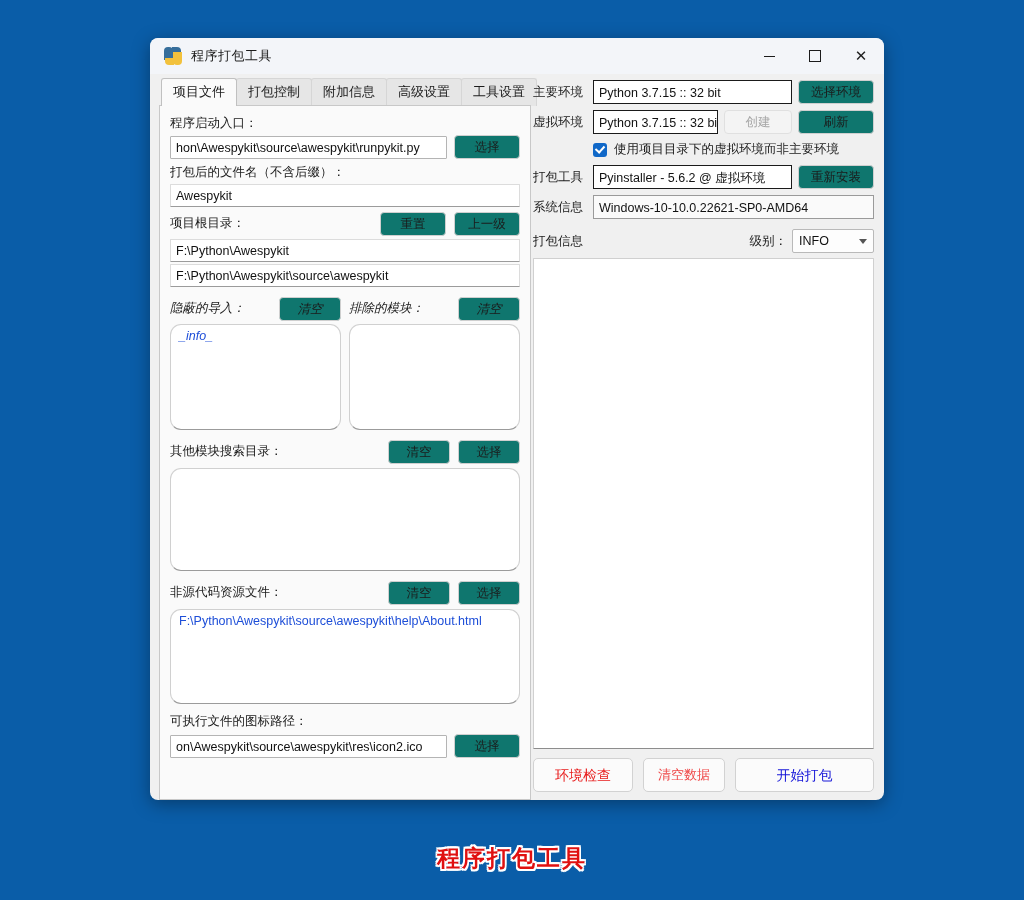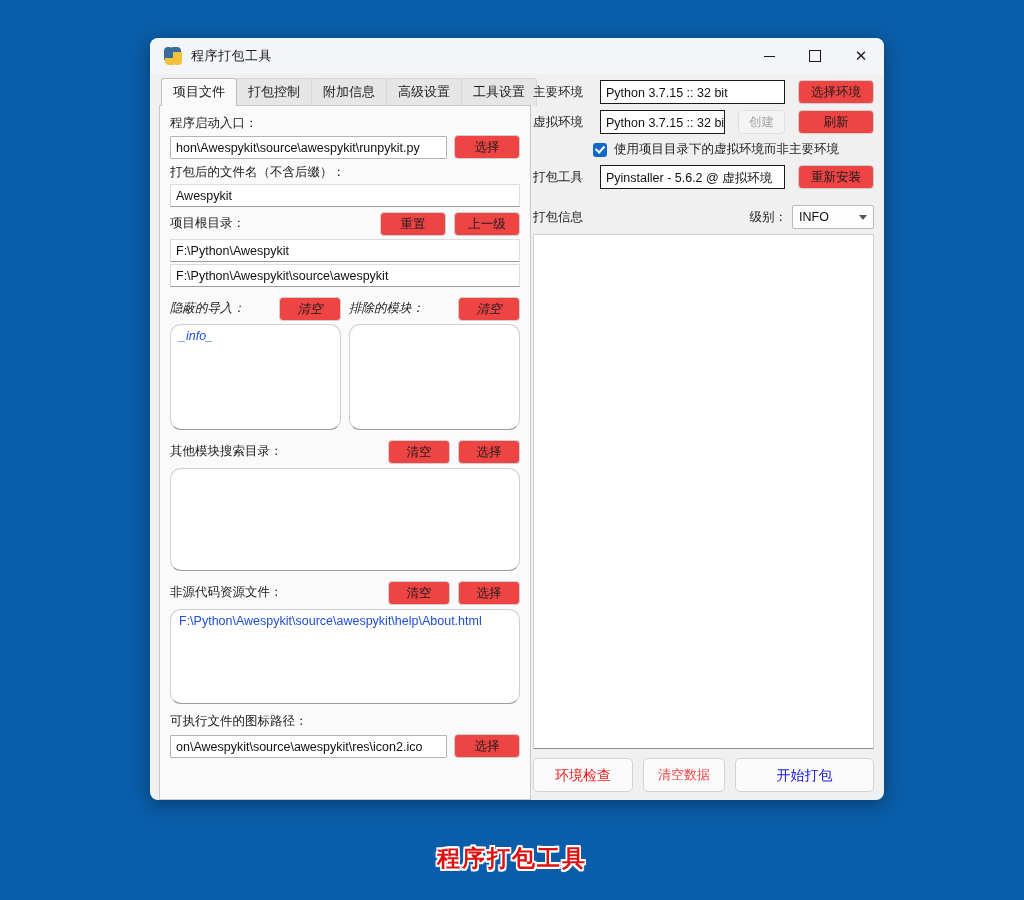--- a/index.html
+++ b/index.html
@@ -190,21 +190,21 @@
   }
   .field.thin-under {
     border: none;
     border-bottom: 1px solid #9b9b9b;
     border-top: 1px solid #dcdcdc;
     border-left: 1px solid #dcdcdc;
     border-right: 1px solid #dcdcdc;
   }
   .btn {
     border: 1px solid #cfcfcf;
-    background: #ef4444;
+    background: #0f766e;
     border-radius: 4px;
     font-size: 12.5px;
     color: #1b1b1b;
     height: 24px;
     line-height: 22px;
     text-align: center;
     cursor: default;
     box-sizing: border-box;
     white-space: nowrap;
   }
@@ -238,21 +238,21 @@
     display: flex;
     align-items: center;
     height: 25px;
   }
   .hdr-with-btns .spacer { flex: 1 1 auto; }
 
   
   .env-row {
     display: flex;
     align-items: center;
-    gap: 13px;
+    gap: 6px;
     margin-bottom: 6px;
     justify-content: flex-end;
   }
   .env-lbl {
     font-size: 12.5px;
     color: #1b1b1b;
     width: 54px;
     flex: 0 0 auto;
     white-space: nowrap;
   }
@@ -518,20 +518,24 @@
         <span class="chk"></span>
         <span class="lbl">使用项目目录下的虚拟环境而非主要环境</span>
       </div>
 
       <div class="env-row">
         <span class="env-lbl">打包工具</span>
         <div class="env-field">Pyinstaller - 5.6.2 @ 虚拟环境</div>
         <div class="btn env-btn">重新安装</div>
       </div>
 
+      <div class="env-row" style="margin-bottom:0;">
+        <span class="env-lbl">系统信息</span>
+        <div class="sysinfo-field">Windows-10-10.0.22621-SP0-AMD64</div>
+      </div>
 
       <div id="loginfo-header">
         <span class="lbl">打包信息</span>
         <span class="spacer"></span>
         <span class="lbl" style="margin-right:5px;">级别：</span>
         <div class="select-box">
           <span class="val">INFO</span>
           <span class="caret"></span>
         </div>
       </div>

